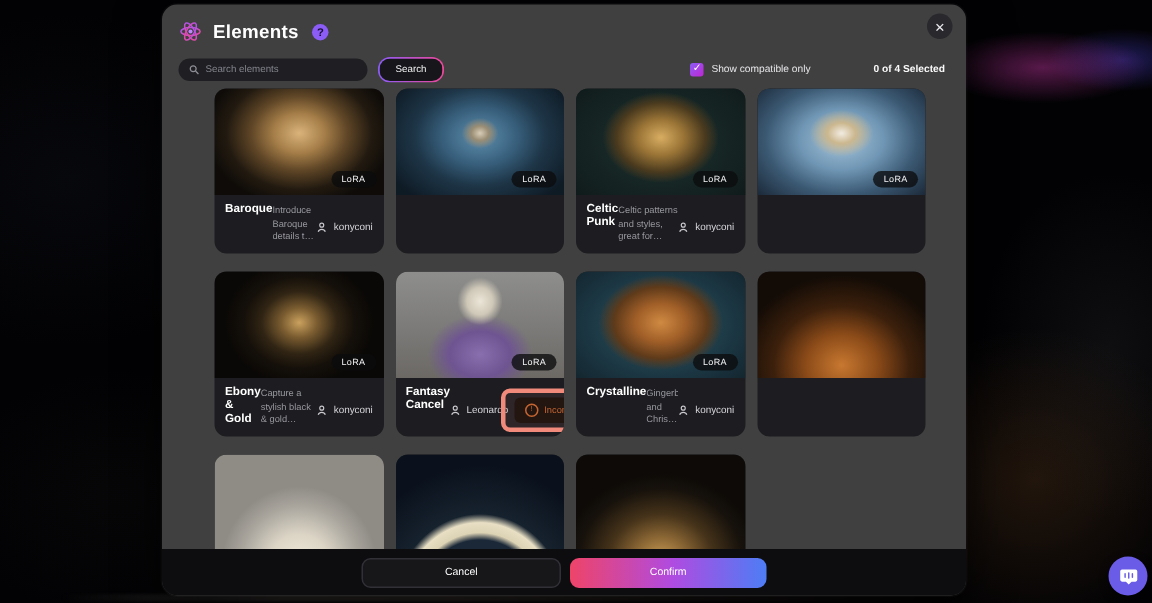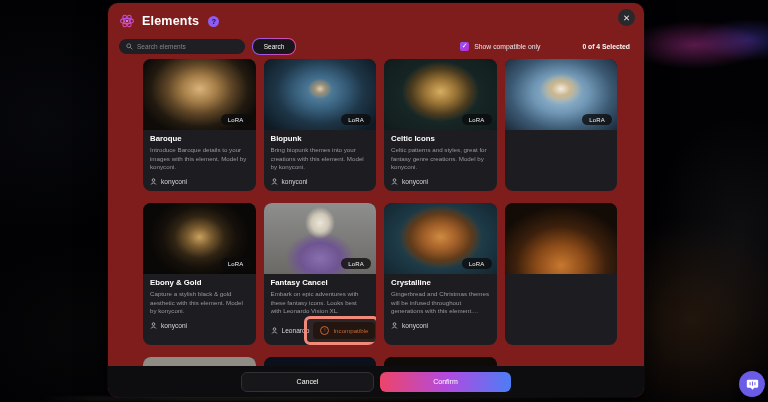--- a/index.html
+++ b/index.html
@@ -22,21 +22,21 @@
       #020204;
   }
   .bottom-strip{
     position:absolute;left:40px;right:130px;top:396px;height:5px;border-radius:3px;
     background:linear-gradient(90deg, rgba(20,20,20,0), rgba(130,120,110,.30) 25%, rgba(170,150,130,.22) 45%, rgba(90,70,55,.22) 70%, rgba(20,20,20,0));
     filter:blur(1px);
   }
   
   .modal{
     position:absolute;left:108px;top:3px;width:536px;height:394px;
-    background:#7f1d1d;border-radius:10px;overflow:hidden;
+    background:#404040;border-radius:10px;overflow:hidden;
     box-shadow:0 0 0 1px rgba(255,255,255,.03), 0 8px 30px rgba(0,0,0,.7);
   }
   .modal-header{padding:9px 12px 0 11px;position:relative;}
   .header-row1{display:flex;align-items:center;height:18px;}
   .modal-title{font-size:12.5px;font-weight:bold;color:#fff;margin-left:7px;letter-spacing:.2px;}
   .help-badge{width:11px;height:11px;border-radius:50%;background:#8b5cf6;color:#16102c;
     font-size:7.5px;font-weight:bold;display:flex;align-items:center;justify-content:center;margin-left:9px;cursor:pointer;}
   .close-btn{position:absolute;top:6px;right:9px;width:17px;height:17px;border-radius:50%;
     background:#28282d;color:#ececef;font-size:8.5px;display:flex;align-items:center;justify-content:center;cursor:pointer;}
   .header-row2{display:flex;align-items:center;margin-top:8px;height:16px;}
@@ -54,21 +54,21 @@
   .filter-label{font-size:6.8px;color:#e6e6ea;}
   .selection-count{font-size:6.8px;color:#fafafa;font-weight:600;margin-left:42px;margin-right:2px;}
   
   .grid{position:absolute;left:35px;right:27px;top:56px;
     display:grid;grid-template-columns:repeat(4,1fr);column-gap:8px;row-gap:12px;}
   .card{background:#1d1d21;border-radius:8px;overflow:hidden;position:relative;cursor:pointer;
     display:flex;flex-direction:column;}
   .card-img{height:71px;position:relative;flex:none;}
   .lora-badge{position:absolute;right:5px;bottom:5px;background:rgba(11,11,13,.78);color:#f2f2f4;
     font-size:6px;padding:2.5px 7px;border-radius:9px;letter-spacing:.2px;}
-  .card-body{padding:4px 7px 6px;display:flex;flex-direction:column;flex:1;}
+  .card-body{padding:4px 7px 6px;display:flex;flex:1;}
   .card-title{font-size:7.8px;font-weight:bold;color:#fff;}
   .card-desc{margin-top:3px;font-size:6.2px;line-height:1.38;color:#97979f;height:26px;
     display:-webkit-box;-webkit-line-clamp:3;-webkit-box-orient:vertical;overflow:hidden;}
   .author-row{display:flex;align-items:center;gap:4px;margin-top:6px;}
   .author-name{font-size:6.6px;color:#d6d6da;}
   .person-icon{flex:none;display:flex;}
   
   .incompat-wrap{margin-left:auto;position:relative;}
   .incompat-badge{display:flex;align-items:center;gap:4px;background:#120d08;color:#c2622b;
     font-size:6.2px;padding:4px 7px;border-radius:4px;white-space:nowrap;}
@@ -172,41 +172,28 @@
             </span>
           <span class="author-name">konyconi</span>
         </div>
       </div>
     </div>
 
     <div class="card">
       <div class="card-img art-biopunk">
         <span class="lora-badge">LoRA</span>
       </div>
-      <div class="card-body">
-        <div class="card-title">Biopunk</div>
-        <div class="card-desc">Bring biopunk themes into your creations with this element. Model by konyconi.</div>
-        <div class="author-row">
-          <span class="person-icon">
-              <svg width="7" height="7" viewBox="0 0 10 10">
-                <circle cx="5" cy="3" r="1.9" fill="none" stroke="#c9c9cf" stroke-width="1.1"></circle>
-                <path d="M1.6 9.3 a3.6 3.4 0 0 1 6.8 0" fill="none" stroke="#c9c9cf" stroke-width="1.1"></path>
-              </svg>
-            </span>
-          <span class="author-name">konyconi</span>
-        </div>
-      </div>
     </div>
 
     <div class="card">
       <div class="card-img art-celtic">
         <span class="lora-badge">LoRA</span>
       </div>
       <div class="card-body">
-        <div class="card-title">Celtic Icons</div>
+        <div class="card-title">Celtic Punk</div>
         <div class="card-desc">Celtic patterns and styles, great for fantasy genre creations. Model by konyconi.</div>
         <div class="author-row">
           <span class="person-icon">
               <svg width="7" height="7" viewBox="0 0 10 10">
                 <circle cx="5" cy="3" r="1.9" fill="none" stroke="#c9c9cf" stroke-width="1.1"></circle>
                 <path d="M1.6 9.3 a3.6 3.4 0 0 1 6.8 0" fill="none" stroke="#c9c9cf" stroke-width="1.1"></path>
               </svg>
             </span>
           <span class="author-name">konyconi</span>
         </div>

